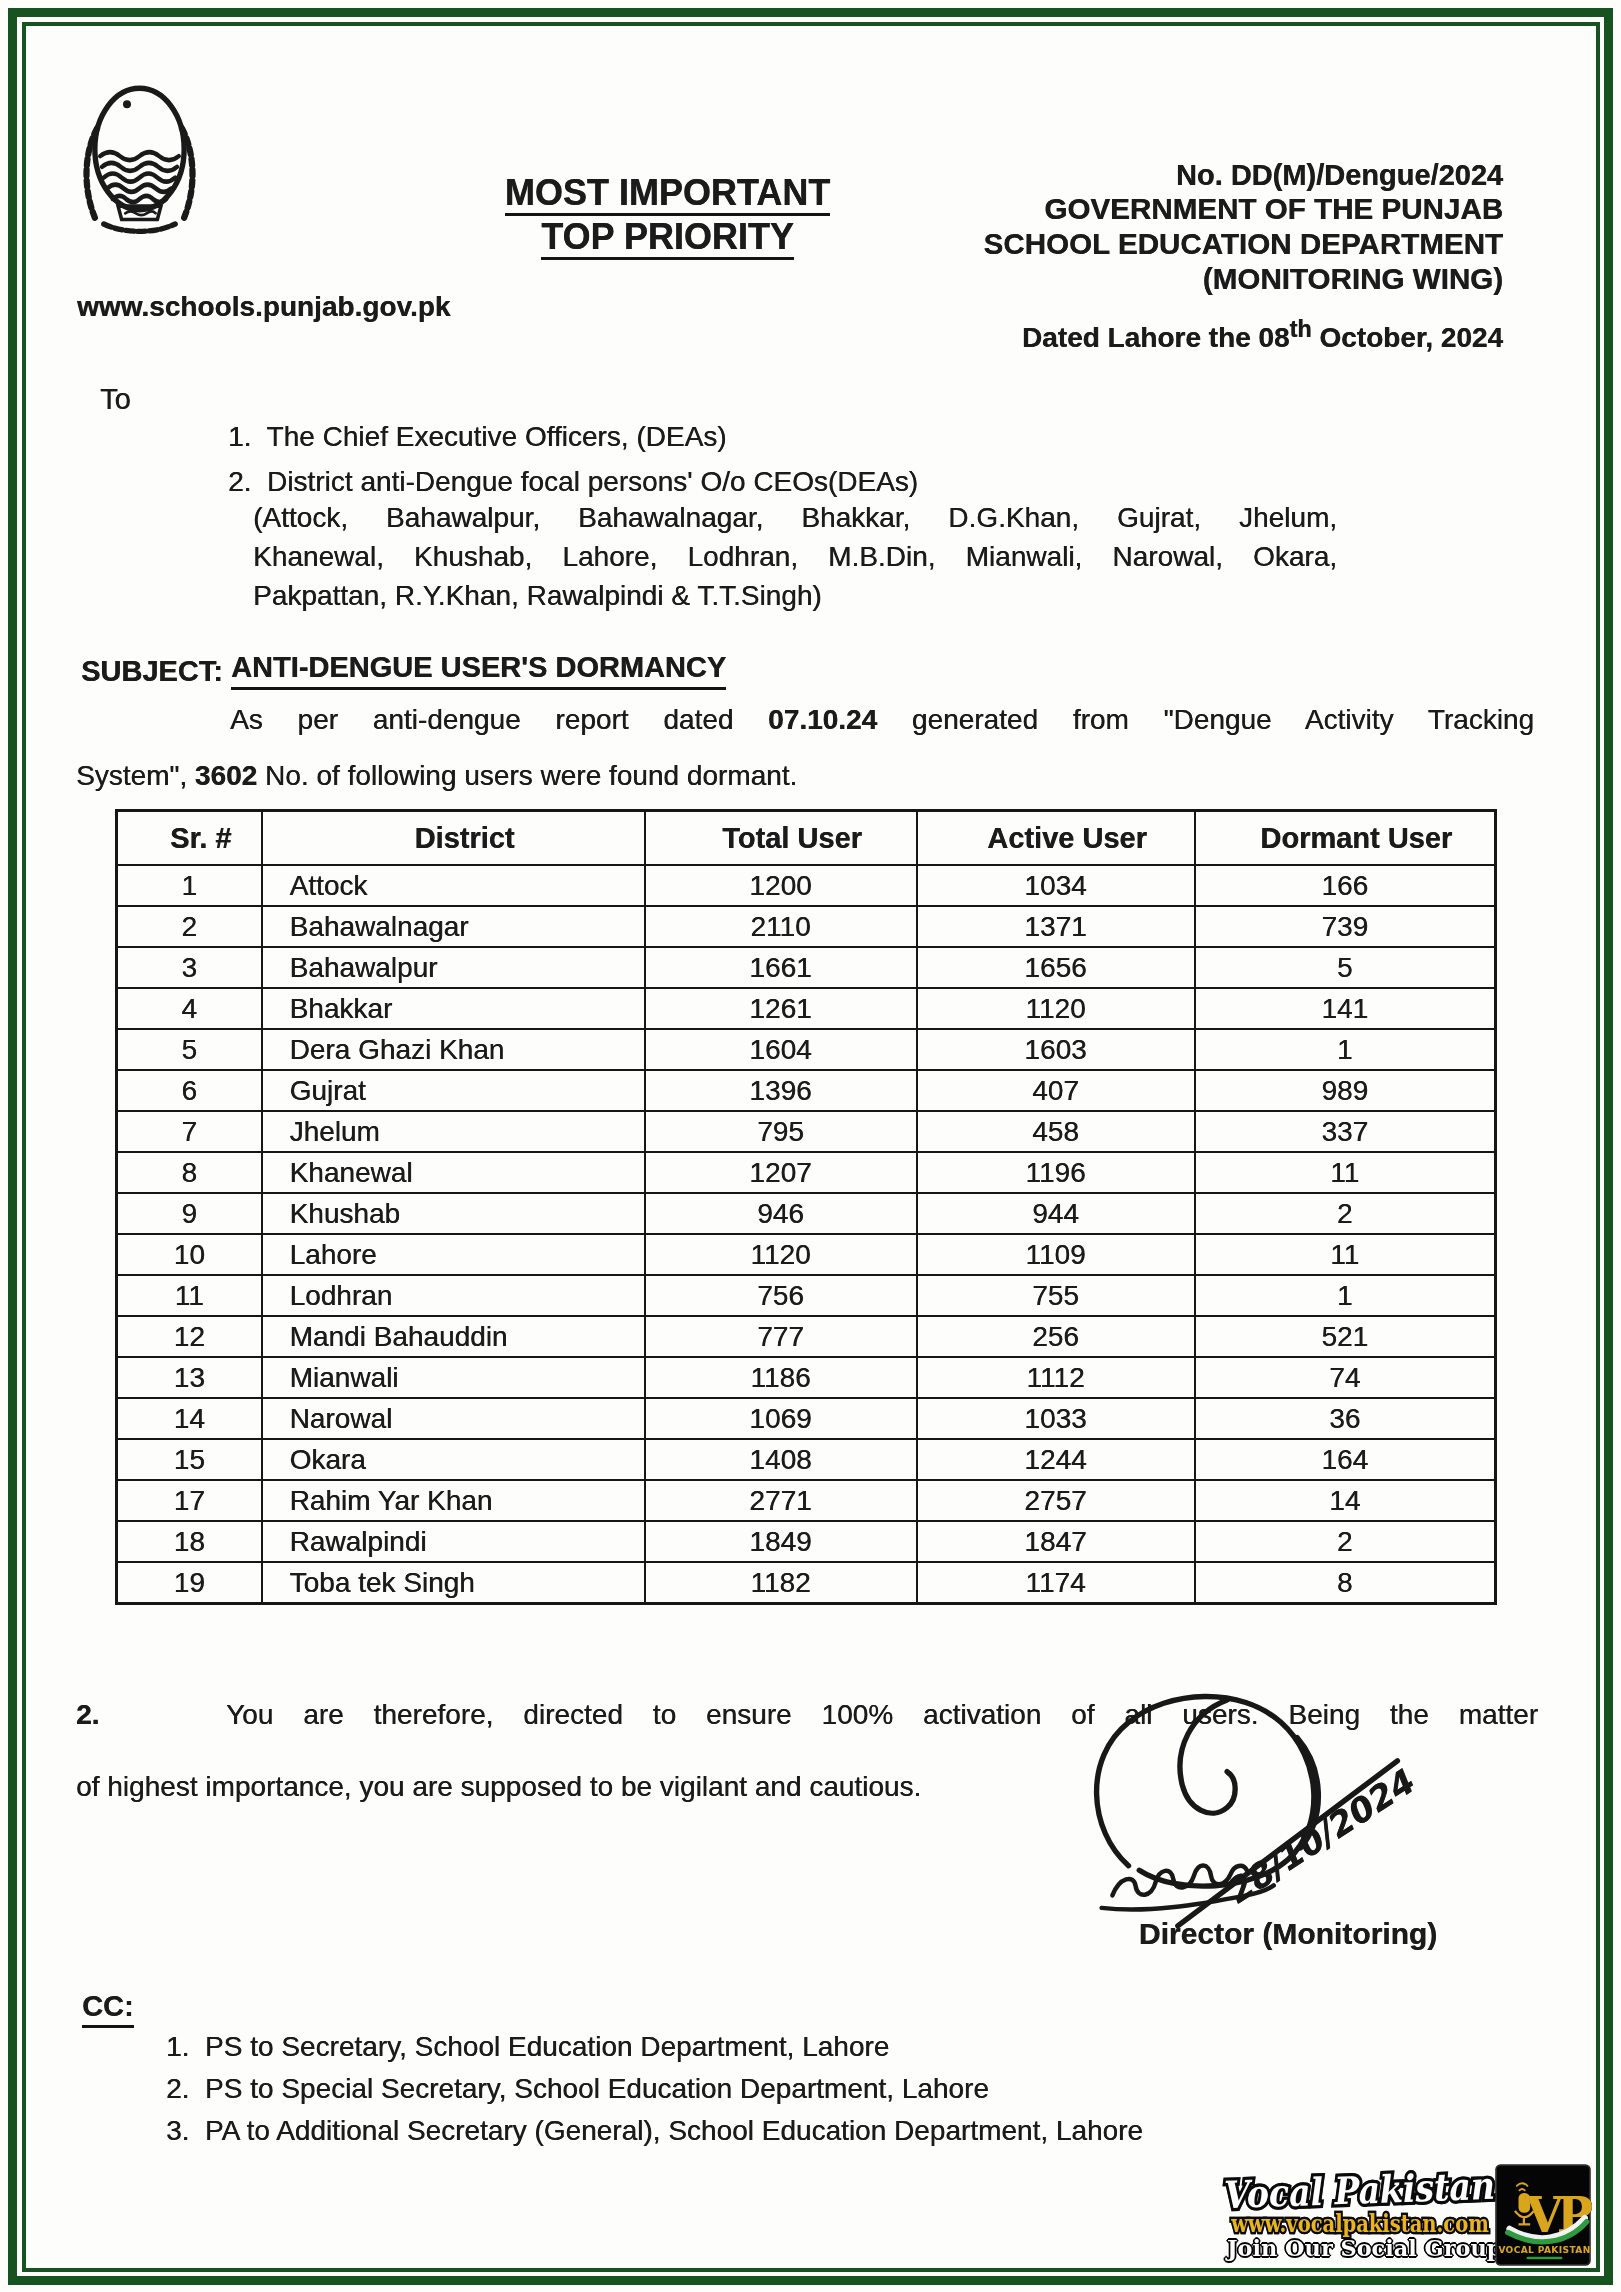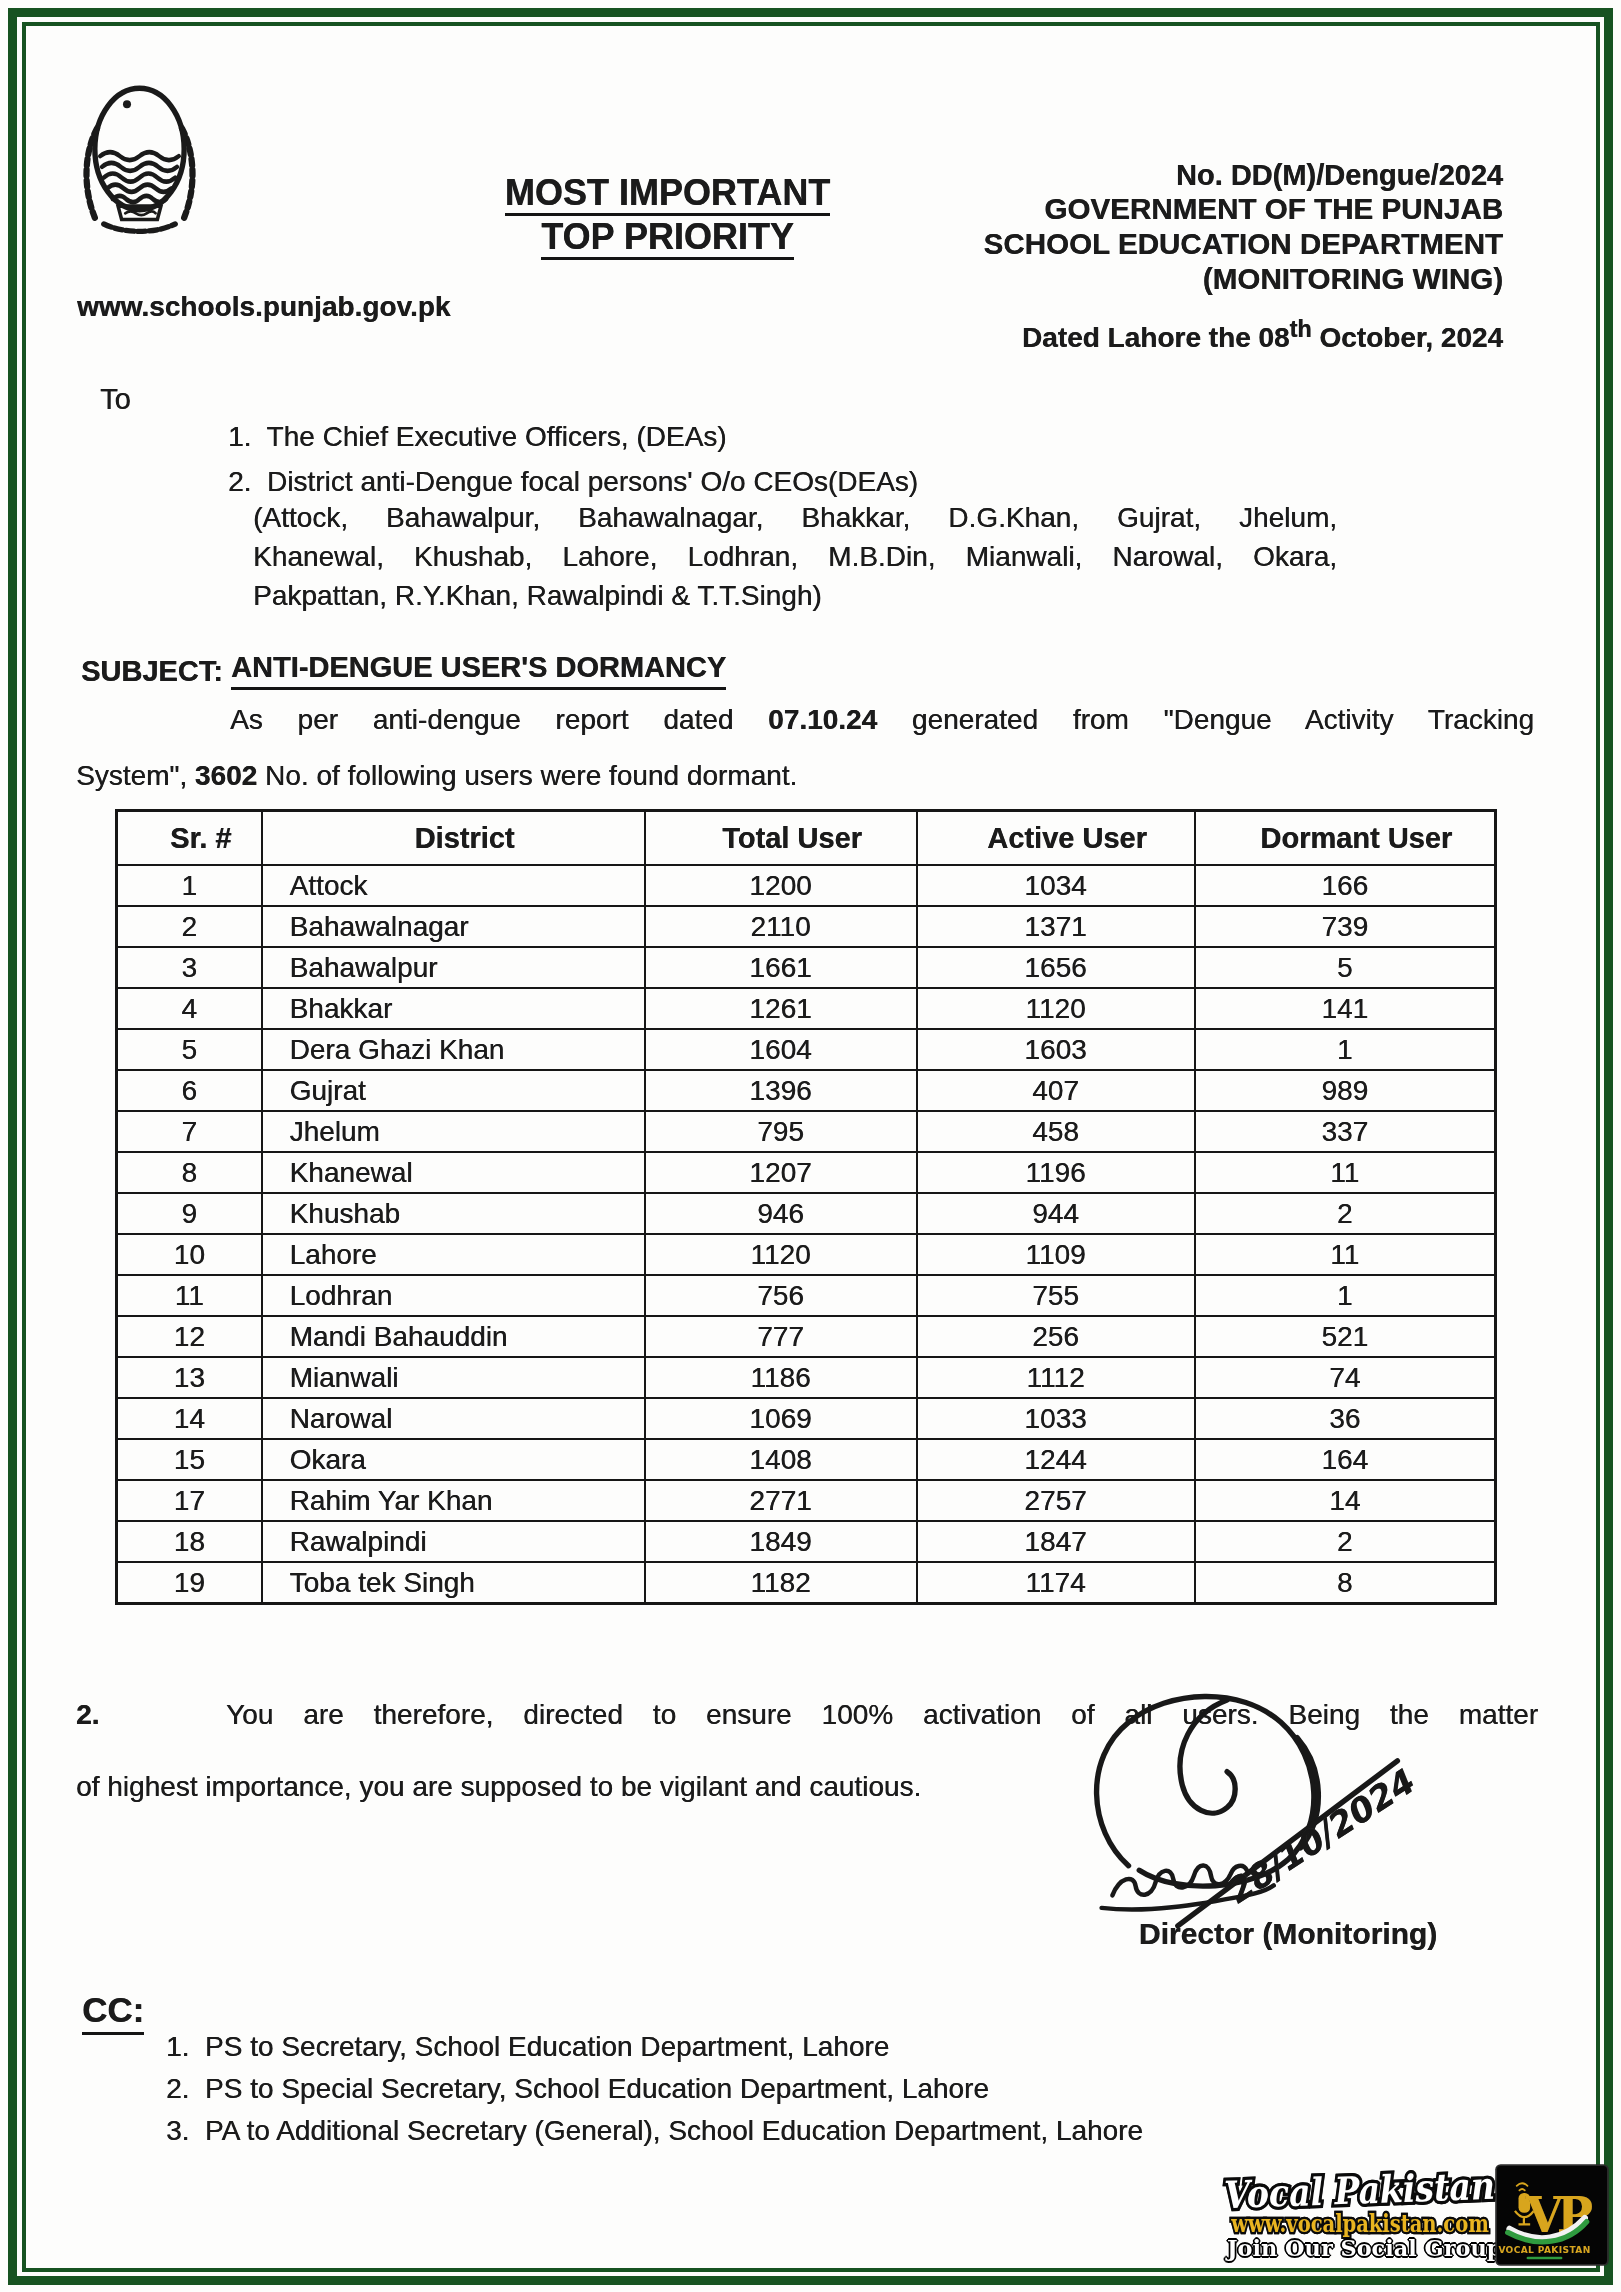--- a/index.html
+++ b/index.html
@@ -38,33 +38,33 @@
   .para2num{position:absolute;left:0;top:0;font-weight:bold;text-indent:0;}
   .para2l2{left:76px;top:1771px;width:1462px;font-size:28px;}
   
   table.dormancy{position:absolute;left:115px;top:809px;width:1379px;border-collapse:collapse;table-layout:fixed;border:3.6px solid #161616;}
   table.dormancy th{border:2.7px solid #161616;height:50px;font-size:29px;font-weight:bold;text-align:center;padding-left:24px;}
   table.dormancy td{border:2.7px solid #161616;height:39px;font-size:28px;text-align:center;padding:0;}
   table.dormancy td.cell-district{text-align:left;padding-left:27px;}
   
   .director{left:1109px;top:1917px;width:358px;text-align:center;font-size:30px;font-weight:bold;}
   
-  .cc-label{left:82px;top:1990px;font-size:35px;font-weight:bold;}
+  .cc-label{left:82px;top:1990px;font-size:29px;font-weight:bold;}
   .cc-label span{display:inline-block;border-bottom:3.6px solid #141414;padding-bottom:1.8px;}
   .cc-items{left:166px;top:2026px;width:1254px;font-size:28px;}
   .cc-items div{line-height:42px;white-space:pre-wrap;}
   
   .wm{z-index:5;}
   .wm-social{left:1227px;top:2235px;width:269px;display:flex;align-items:center;gap:7.2px;z-index:5;}
   .wm-social .txt{
     font-family:"DejaVu Serif",serif;font-weight:bold;font-size:22.4px;color:#fff;
     text-shadow:-1.8px 0 #000,1.8px 0 #000,0 -1.8px #000,0 1.8px #000,-0.9px -0.9px #000,0.9px 0.9px #000,-0.9px 0.9px #000,0.9px -0.9px #000;
     white-space:nowrap;
   }
-  .logo-card{left:1497px;top:2166px;width:110px;height:98px;background:#050505;border-radius:3.6px;z-index:6;box-shadow:0 0 0 1.8px #2a2a2a;}
+  .logo-card{left:1497px;top:2166px;width:92px;height:98px;background:#050505;border-radius:3.6px;z-index:6;box-shadow:0 0 0 1.8px #2a2a2a;}
 </style>
 </head>
 <body>
 
 <div class="page">
 
   <div class="border-outer"></div>
   <div class="border-inner"></div>
 
   <svg class="abs" style="left:77px;top:70px;" width="125" height="166" viewBox="0 0 140 185">

